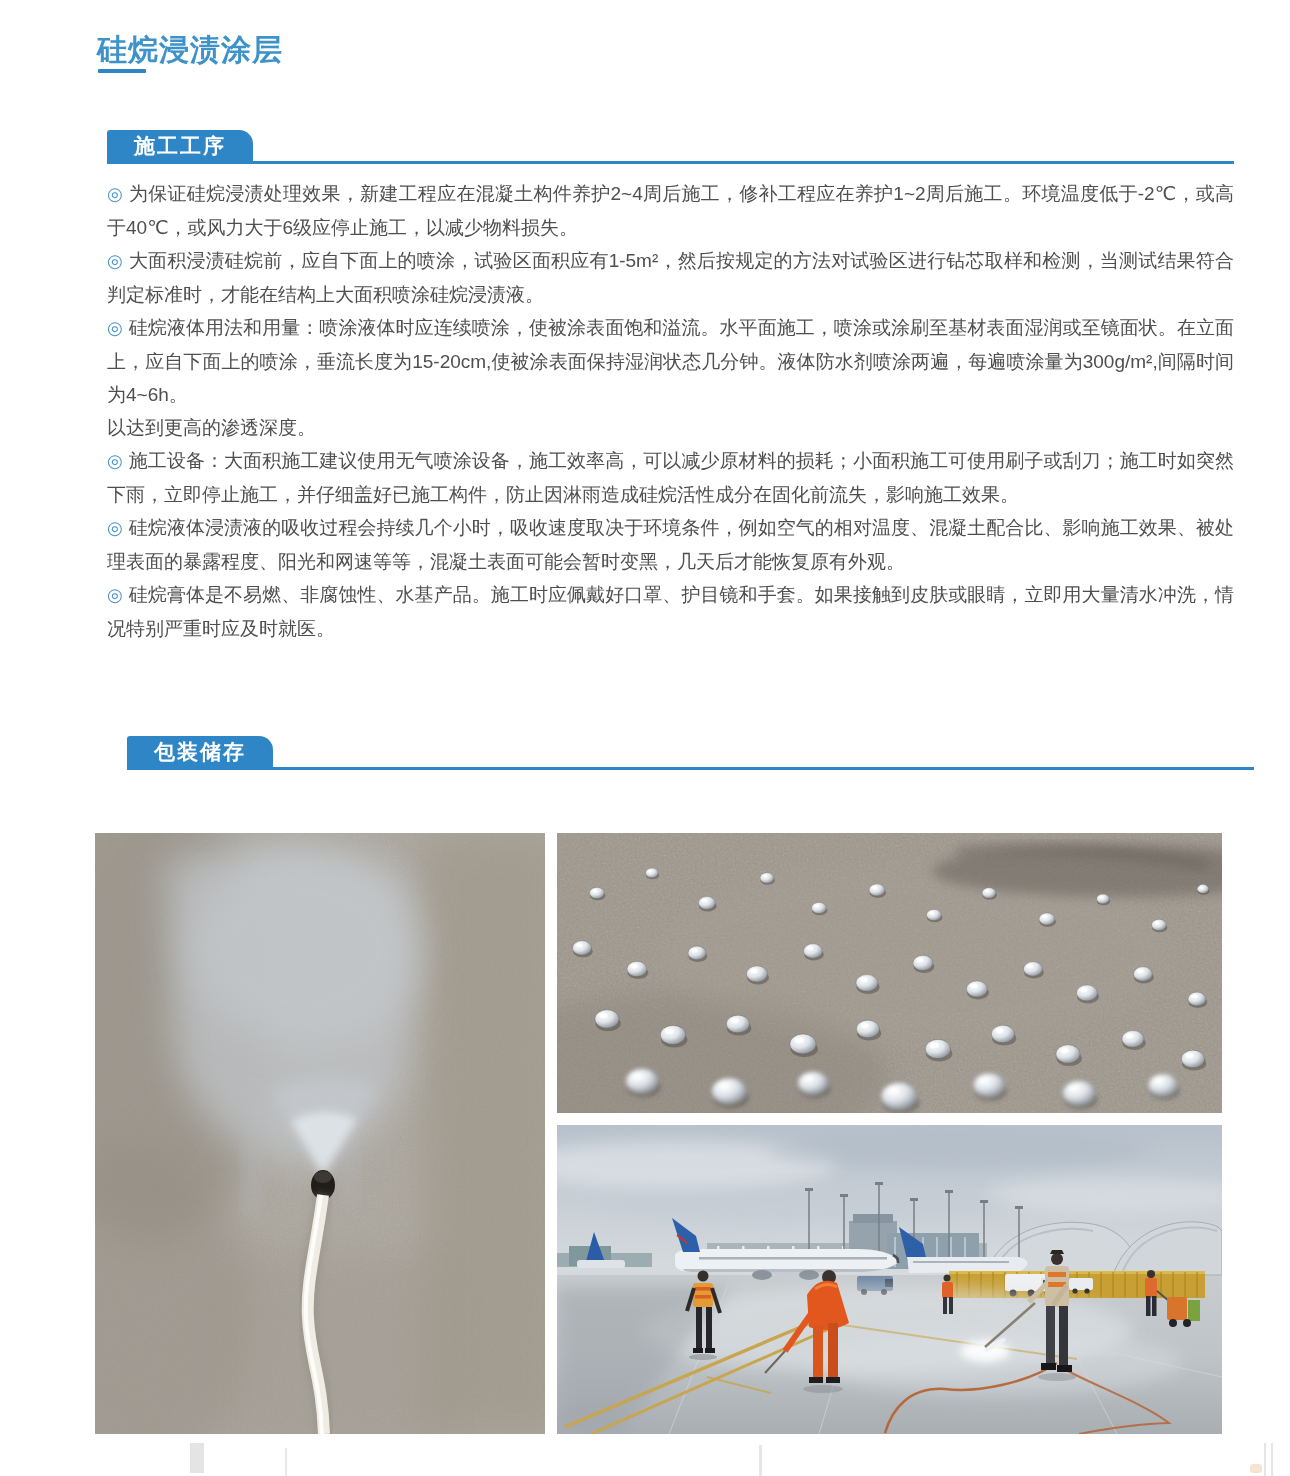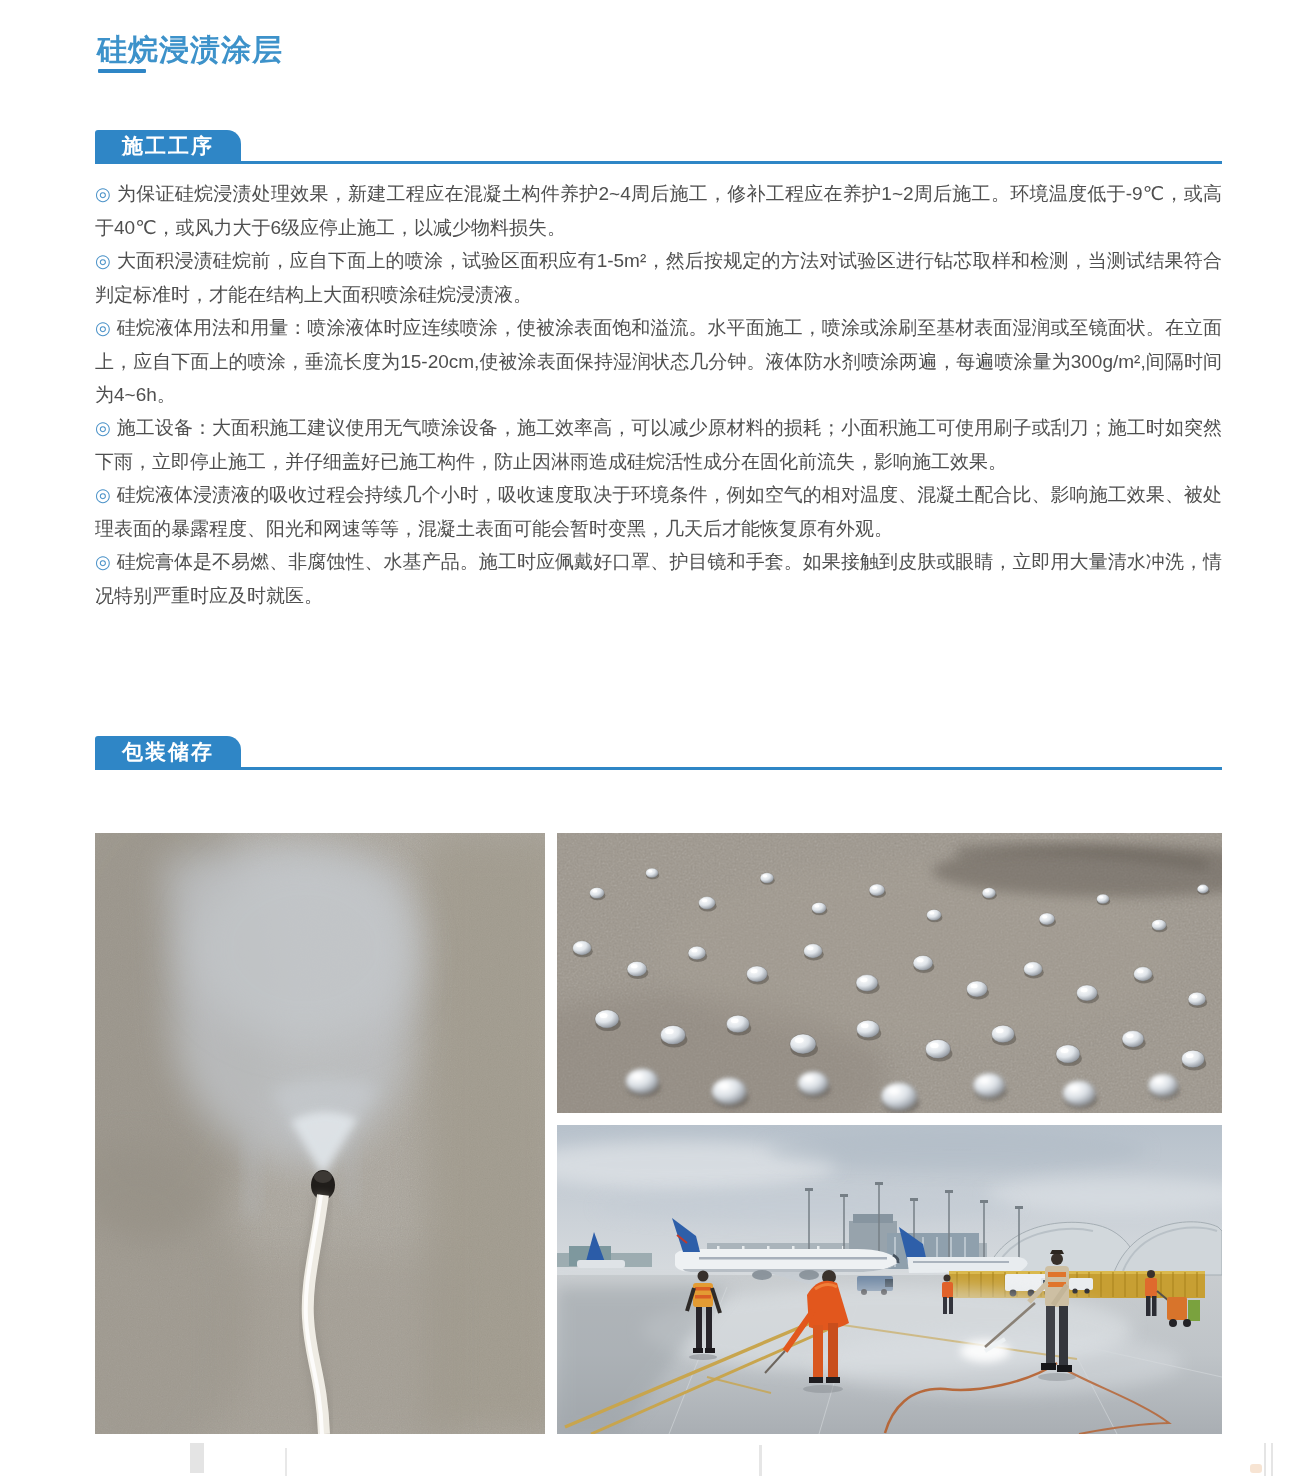--- a/index.html
+++ b/index.html
@@ -45,46 +45,47 @@
   .peek{position:absolute;opacity:.8;}
 </style>
 </head>
 <body>
 
 <div class="page">
 
   <h1 class="page-title">硅烷浸渍涂层</h1>
   <div class="title-underline"></div>
 
-  <div class="section" style="top:130px;">
+  <div class="section" style="top:130px;margin-left:12px;">
     <div class="section-head">
       <span class="tab">
         <span>施工工序</span>
       </span>
     </div>
     <div class="paras">
 
-        <p><span class="bullet">◎</span><span>为保证硅烷浸渍处理效果，新建工程应在混凝土构件养护2~4周后施工，修补工程应在养护1~2周后施工。环境温度低于-9℃，或高于40℃，或风力大于6级应停止施工，以减少物料损失。</span></p>
+        <p><span class="bullet">◎</span><span>为保证硅烷浸渍处理效果，新建工程应在混凝土构件养护2~4周后施工，修补工程应在养护1~2周后施工。环境温度低于-2℃，或高于40℃，或风力大于6级应停止施工，以减少物料损失。</span></p>
 
 
         <p><span class="bullet">◎</span><span>大面积浸渍硅烷前，应自下面上的喷涂，试验区面积应有1-5m²，然后按规定的方法对试验区进行钻芯取样和检测，当测试结果符合判定标准时，才能在结构上大面积喷涂硅烷浸渍液。</span></p>
 
         <p><span class="bullet">◎</span><span>硅烷液体用法和用量：喷涂液体时应连续喷涂，使被涂表面饱和溢流。水平面施工，喷涂或涂刷至基材表面湿润或至镜面状。在立面上，应自下面上的喷涂，垂流长度为15-20cm,使被涂表面保持湿润状态几分钟。液体防水剂喷涂两遍，每遍喷涂量为300g/m²,间隔时间为4~6h。</span></p>
 
+        <p><span>以达到更高的渗透深度。</span></p>
 
         <p><span class="bullet">◎</span><span>施工设备：大面积施工建议使用无气喷涂设备，施工效率高，可以减少原材料的损耗；小面积施工可使用刷子或刮刀；施工时如突然下雨，立即停止施工，并仔细盖好已施工构件，防止因淋雨造成硅烷活性成分在固化前流失，影响施工效果。</span></p>
 
 
         <p><span class="bullet">◎</span><span>硅烷液体浸渍液的吸收过程会持续几个小时，吸收速度取决于环境条件，例如空气的相对温度、混凝土配合比、影响施工效果、被处理表面的暴露程度、阳光和网速等等，混凝土表面可能会暂时变黑，几天后才能恢复原有外观。</span></p>
 
         <p><span class="bullet">◎</span><span>硅烷膏体是不易燃、非腐蚀性、水基产品。施工时应佩戴好口罩、护目镜和手套。如果接触到皮肤或眼睛，立即用大量清水冲洗，情况特别严重时应及时就医。</span></p>
       </div>
   </div>
 
-  <div class="section" style="top:736px;">
+  <div class="section" style="top:736px;margin-left:32px;">
     <div class="section-head">
       <span class="tab">
         <span>包装储存</span>
       </span>
     </div>
   </div>
 
   <div class="gallery">
 
     <div class="photo photo-left">

